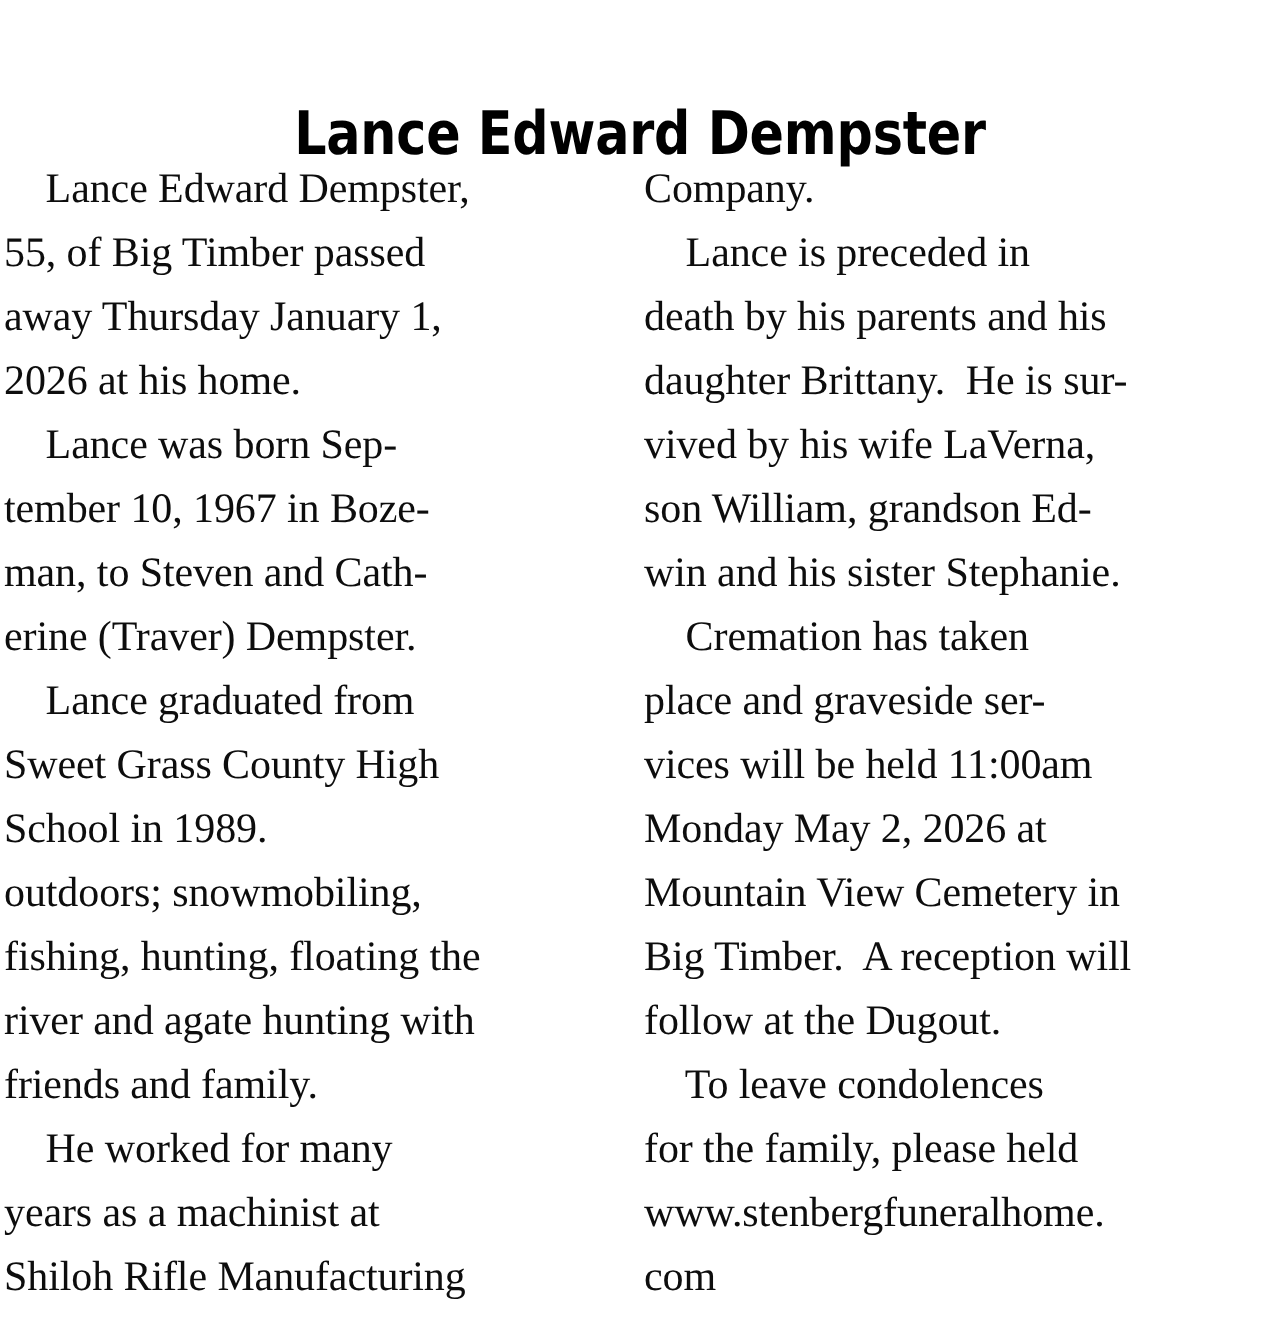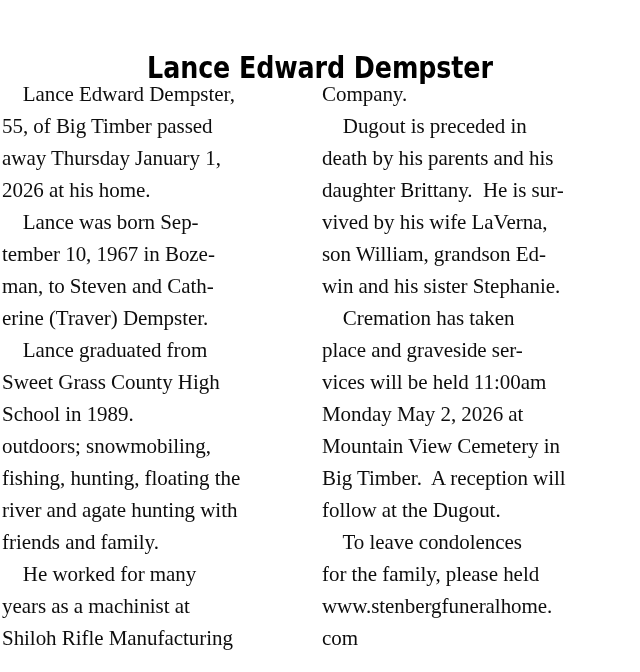--- a/index.html
+++ b/index.html
@@ -98,21 +98,21 @@
       <span class="line">fishing, hunting, floating the</span>
       <span class="line">river and agate hunting with</span>
       <span class="line">friends and family.</span>
       <span class="line">    He worked for many</span>
       <span class="line">years as a machinist at</span>
       <span class="line">Shiloh Rifle Manufacturing</span>
     </div>
 
     <div class="col col-right">
       <span class="line">Company.</span>
-      <span class="line">    Dugout is preceded in</span>
+      <span class="line">    Lance is preceded in</span>
       <span class="line">death by his parents and his</span>
       <span class="line">daughter Brittany.  He is sur-</span>
       <span class="line">vived by his wife LaVerna,</span>
       <span class="line">son William, grandson Ed-</span>
       <span class="line">win and his sister Stephanie.</span>
       <span class="line">    Cremation has taken</span>
       <span class="line">place and graveside ser-</span>
       <span class="line">vices will be held 11:00am</span>
       <span class="line">Monday May 2, 2026 at</span>
       <span class="line">Mountain View Cemetery in</span>

